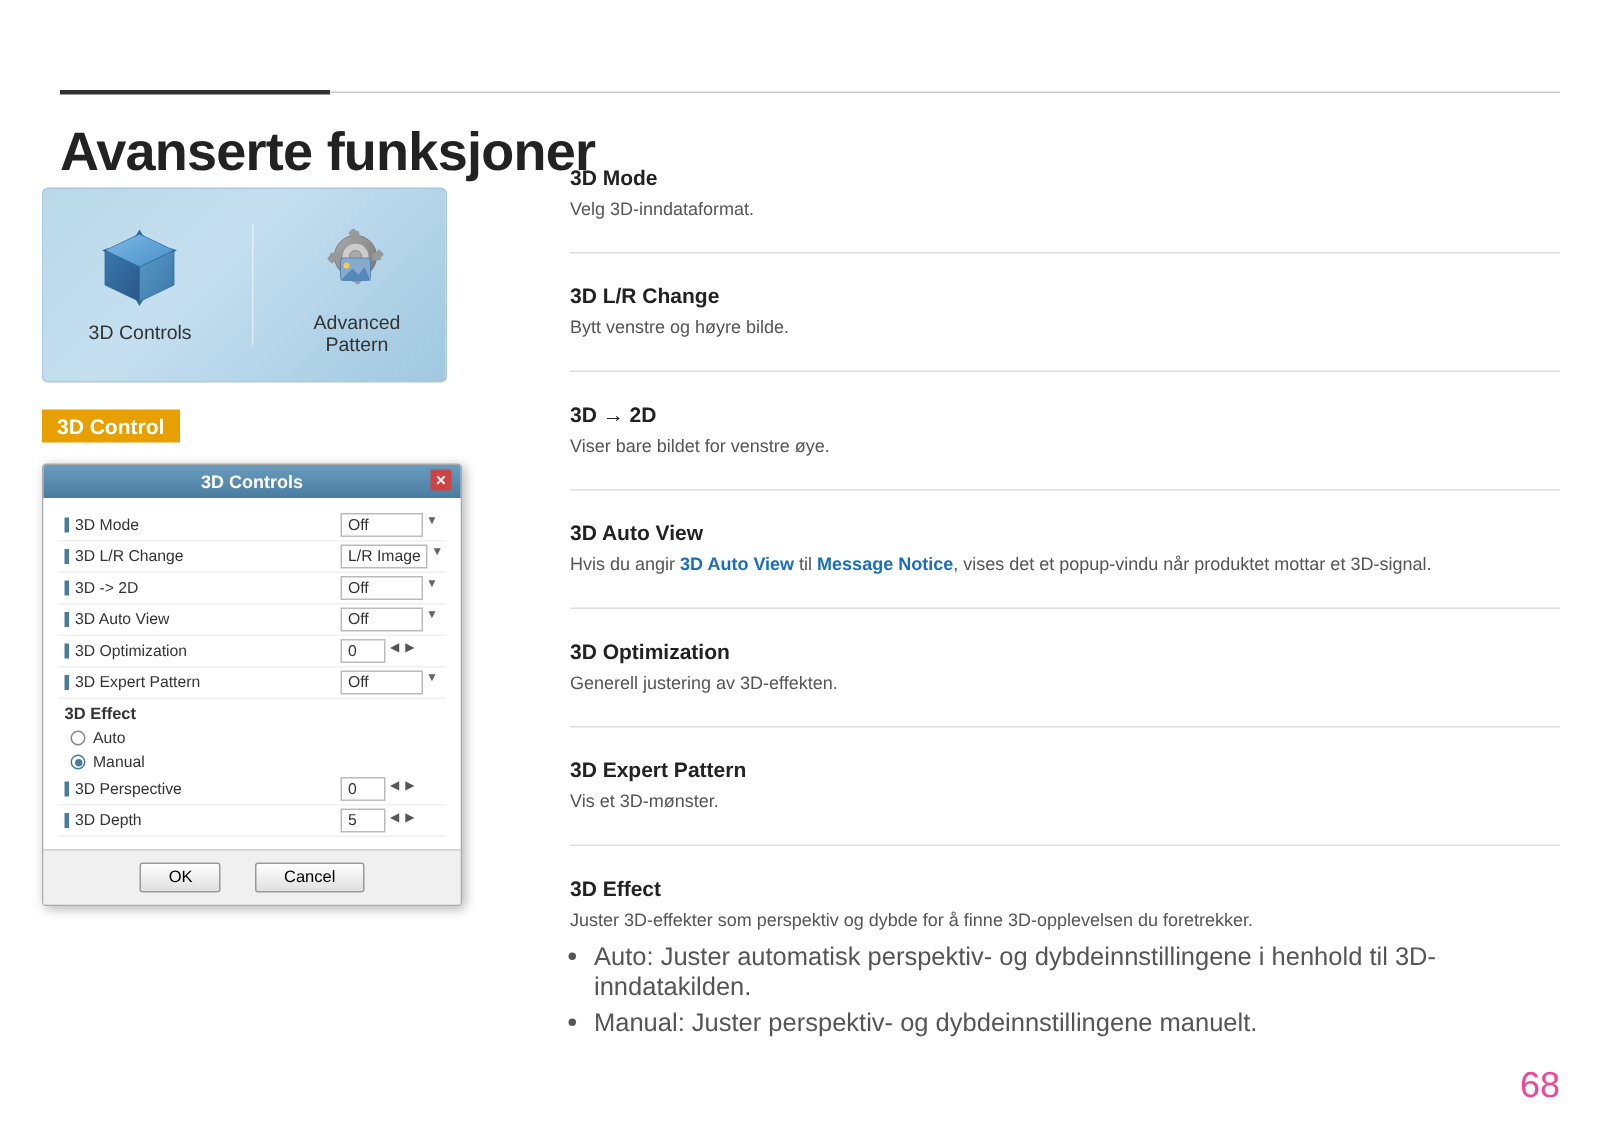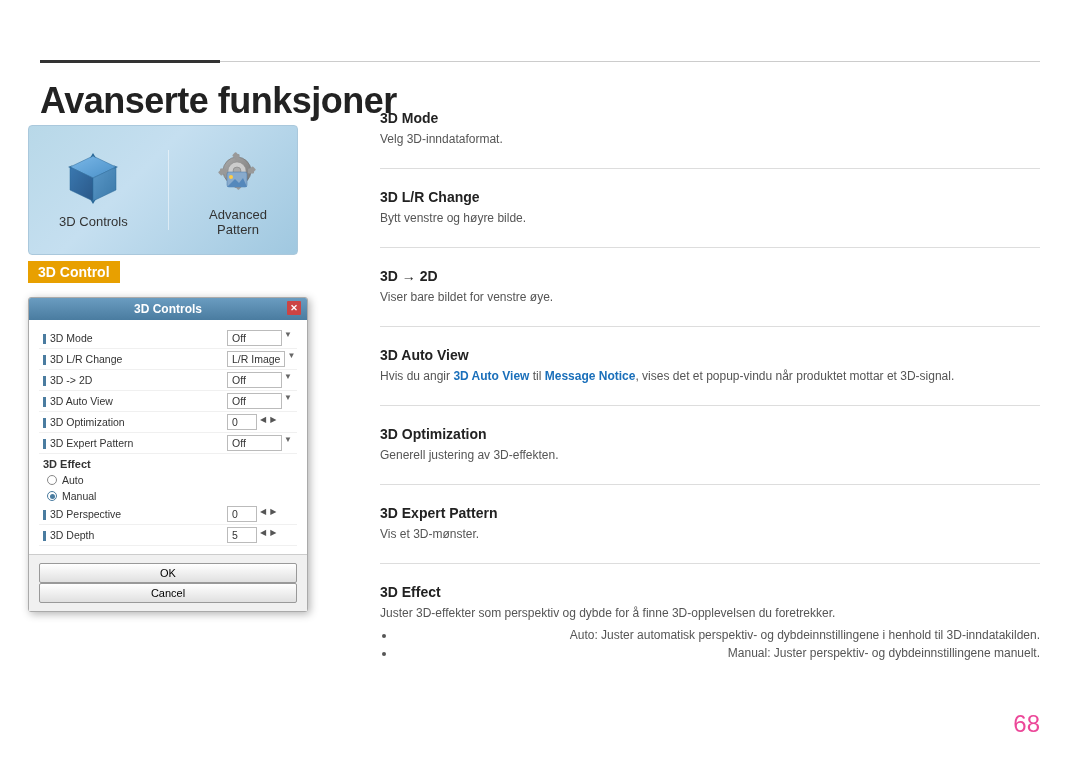--- a/index.html
+++ b/index.html
@@ -86,21 +86,21 @@
     }
 
     
     .control-badge {
       display: inline-block;
       background: #e8a000;
       color: #fff;
       font-size: 14px;
       font-weight: bold;
       padding: 3px 10px;
-      margin-top: 6px;
+      margin-top: 18px;
       margin-bottom: 14px;
     }
 
     
     .dialog {
       width: 280px;
       background: #f0f0f0;
       border: 1px solid #aaa;
       border-radius: 3px;
       box-shadow: 2px 2px 8px rgba(0,0,0,0.3);
@@ -231,24 +231,23 @@
 
     .radio-label {
       font-size: 10.5px;
       color: #333;
     }
 
     .dialog-footer {
       padding: 8px 10px;
       display: flex;
       justify-content: center;
-      gap: 0;
+      gap: 23px;
       background: #f0f0f0;
       border-top: 1px solid #ccc;
-      flex-direction: column;
     }
 
     .dialog-btn {
       background: linear-gradient(to bottom, #fff, #e0e0e0);
       border: 1px solid #999;
       padding: 3px 18px;
       font-size: 11px;
       cursor: pointer;
       border-radius: 2px;
     }
@@ -289,25 +288,24 @@
       background: #ddd;
       margin-bottom: 20px;
     }
 
     .bullet-list {
       margin-top: 6px;
       padding-left: 16px;
     }
 
     .bullet-list li {
-      font-size: 12px;
+      font-size: 17px;
       color: #555;
       margin-bottom: 4px;
       list-style: disc;
-      text-align: right;
     }
 
     
     .page-number {
       position: absolute;
       bottom: 25px;
       right: 40px;
       font-size: 24px;
       color: #ec4899;
       font-weight: 300;

